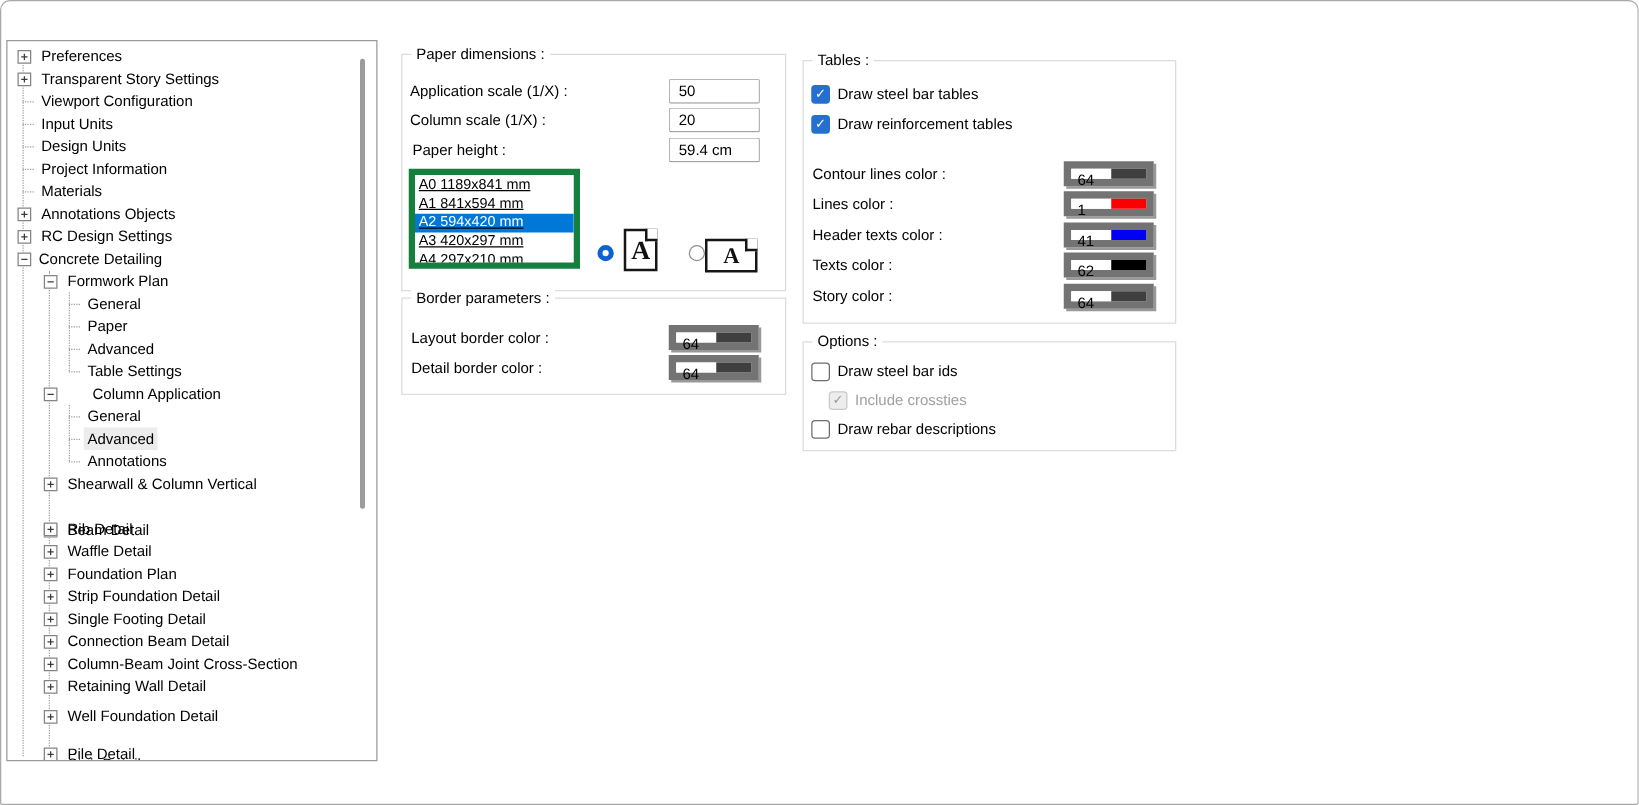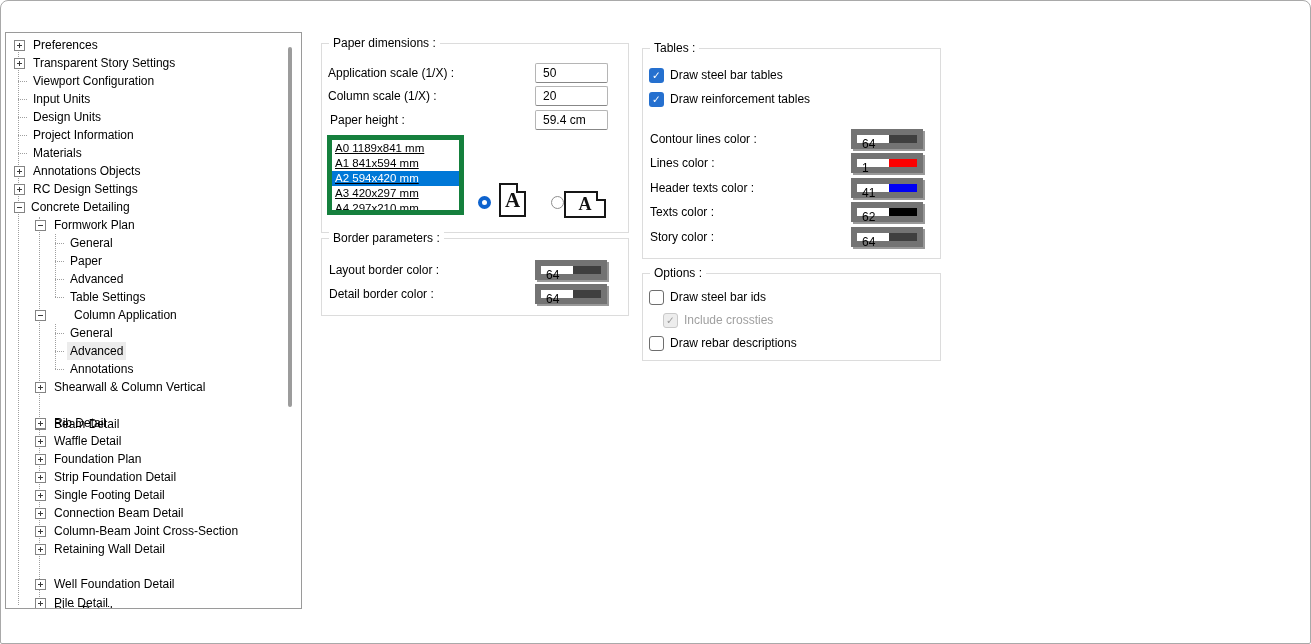--- a/index.html
+++ b/index.html
@@ -197,21 +197,21 @@
           <span class="tlabel" style="left: 45px;">Connection Beam Detail</span>
         </div>
         <div class="tree-row" style="top: 489px;">
           <span class="expander plus" style="left: 29px;"></span>
           <span class="tlabel" style="left: 45px;">Column-Beam Joint Cross-Section</span>
         </div>
         <div class="tree-row" style="top: 507px;">
           <span class="expander plus" style="left: 29px;"></span>
           <span class="tlabel" style="left: 45px;">Retaining Wall Detail</span>
         </div>
-        <div class="tree-row" style="top: 542px;">
+        <div class="tree-row" style="top: 531px;">
           <span class="expander plus" style="left: 29px;"></span>
           <span class="tlabel" style="left: 45px;">Well Foundation Detail</span>
         </div>
         <div class="tree-row" style="top: 569px;">
           <span class="expander plus" style="left: 29px;"></span>
           <span class="tlabel" style="left: 45px;">Stair Detail</span>
         </div>
         <div class="tree-row" style="top: 561px;">
           <span class="expander plus" style="left: 29px;"></span>
           <span class="tlabel" style="left: 45px;">Pile Detail</span>

